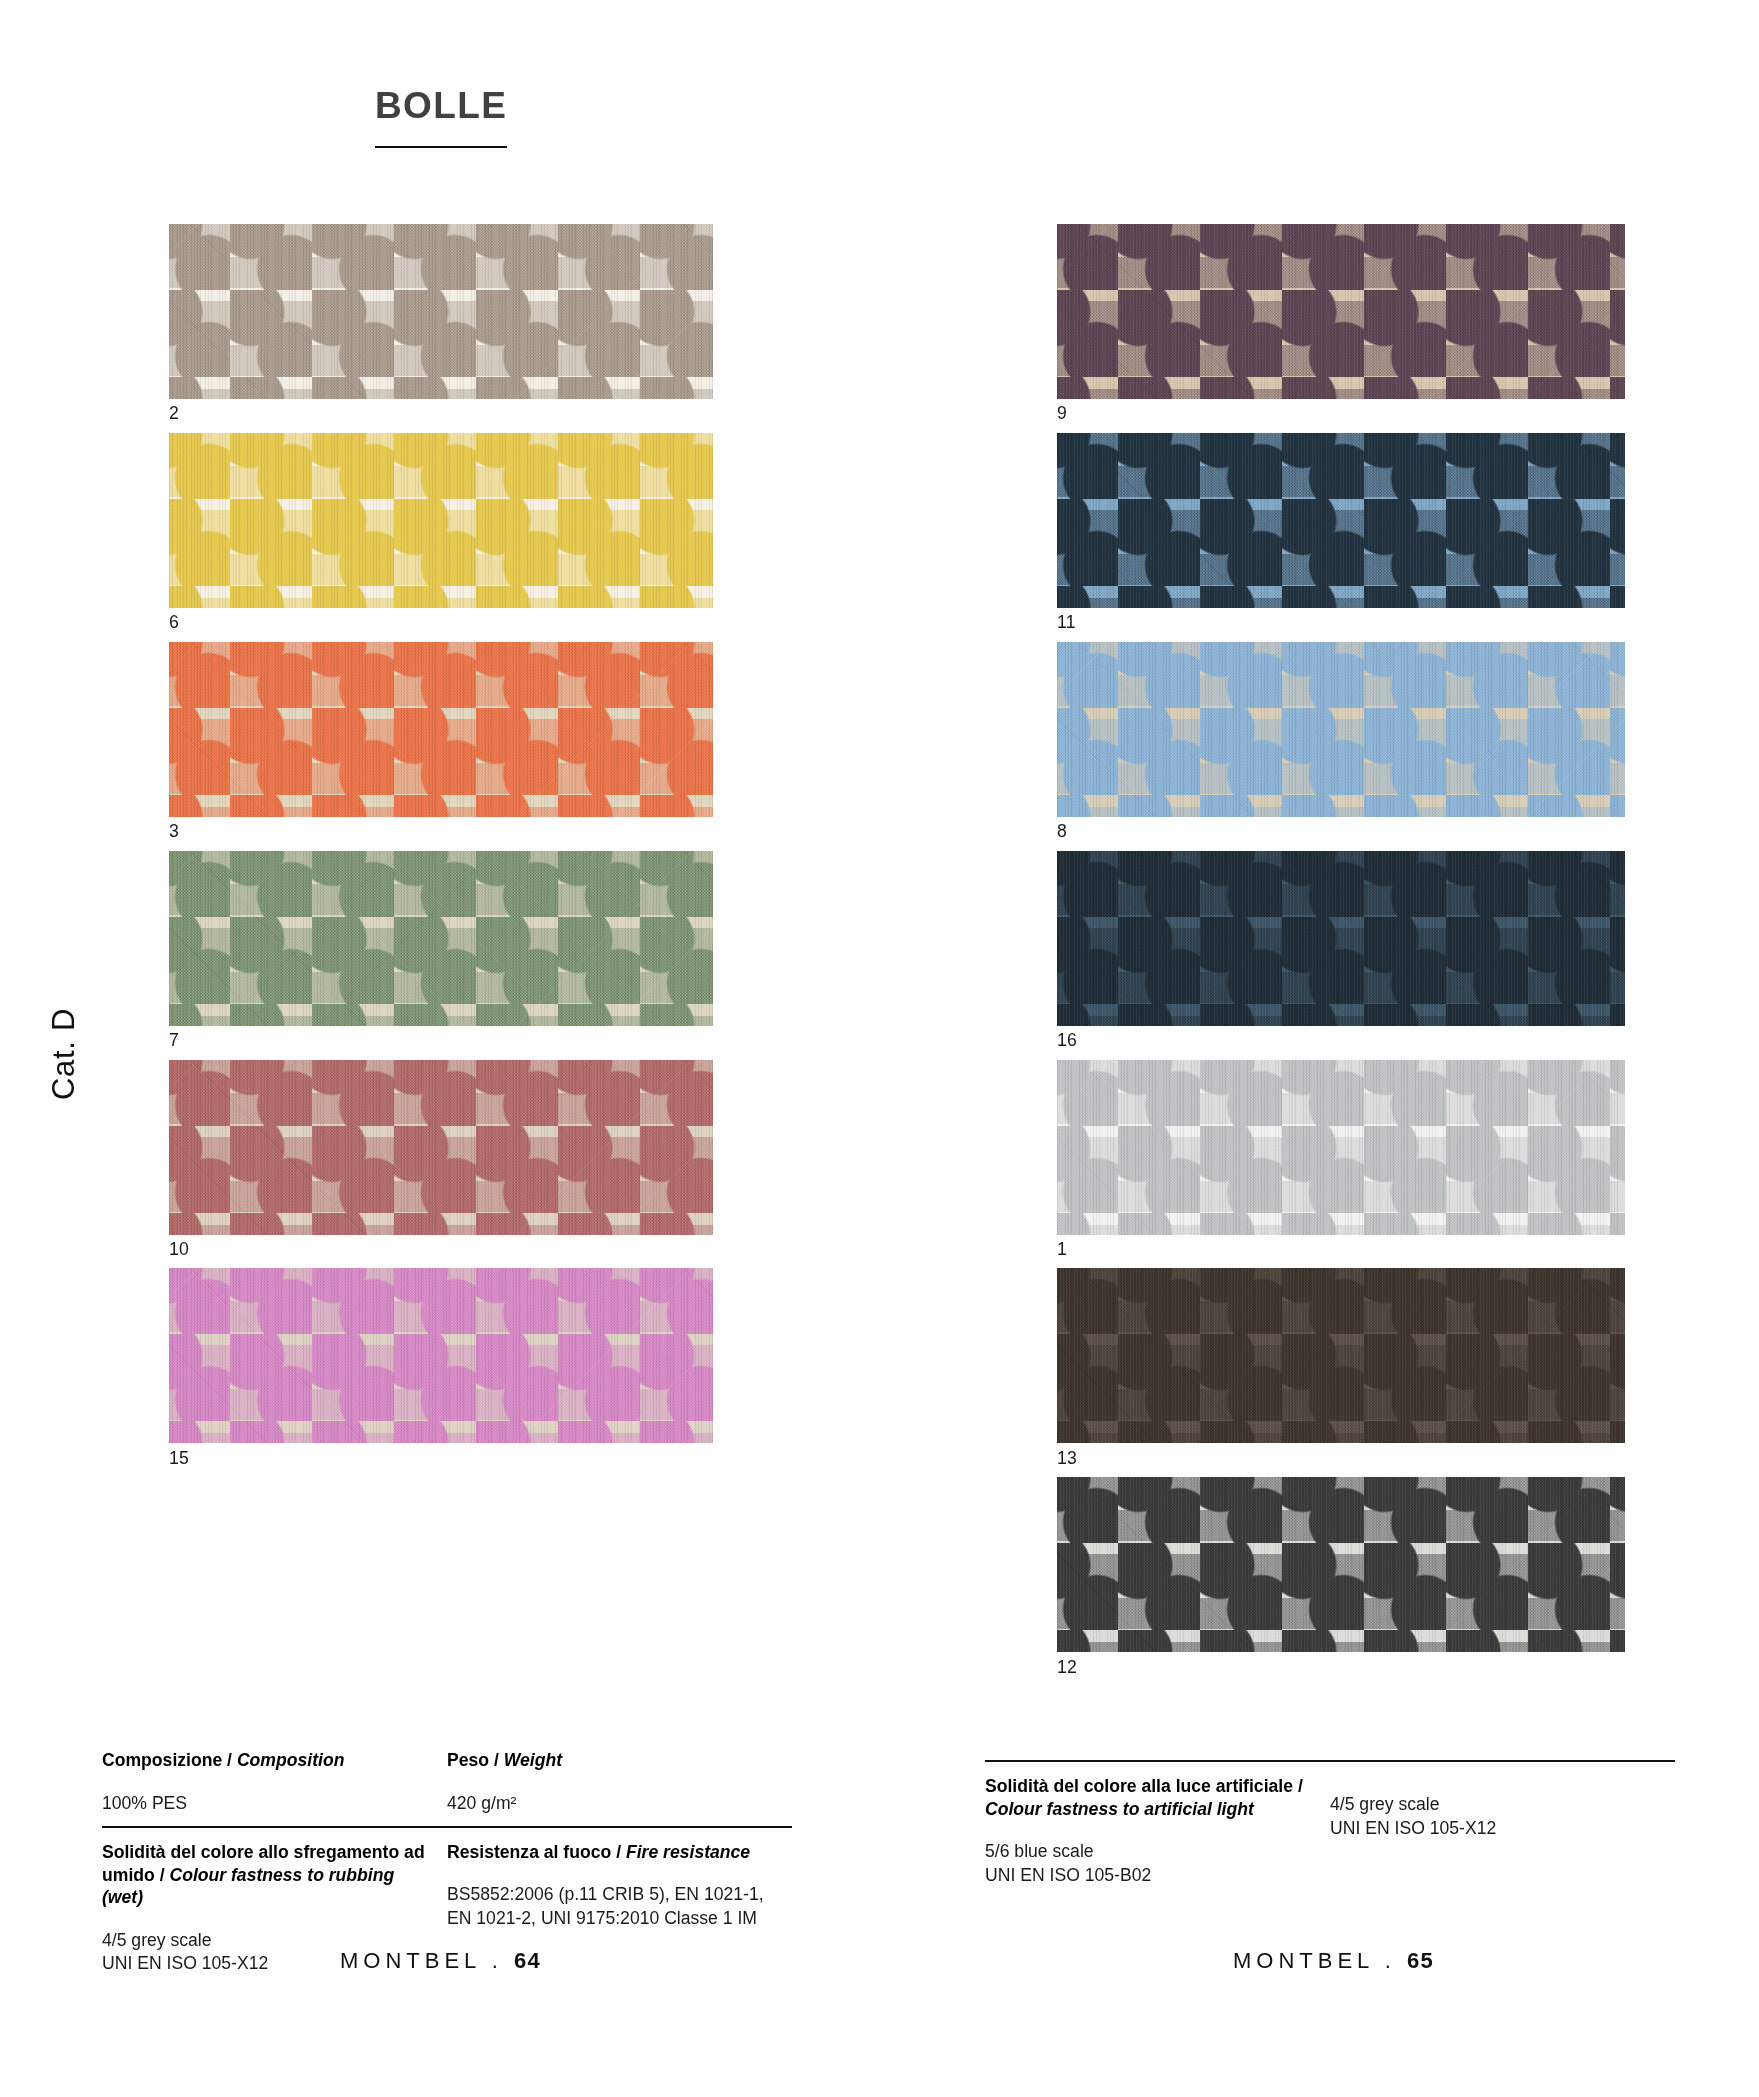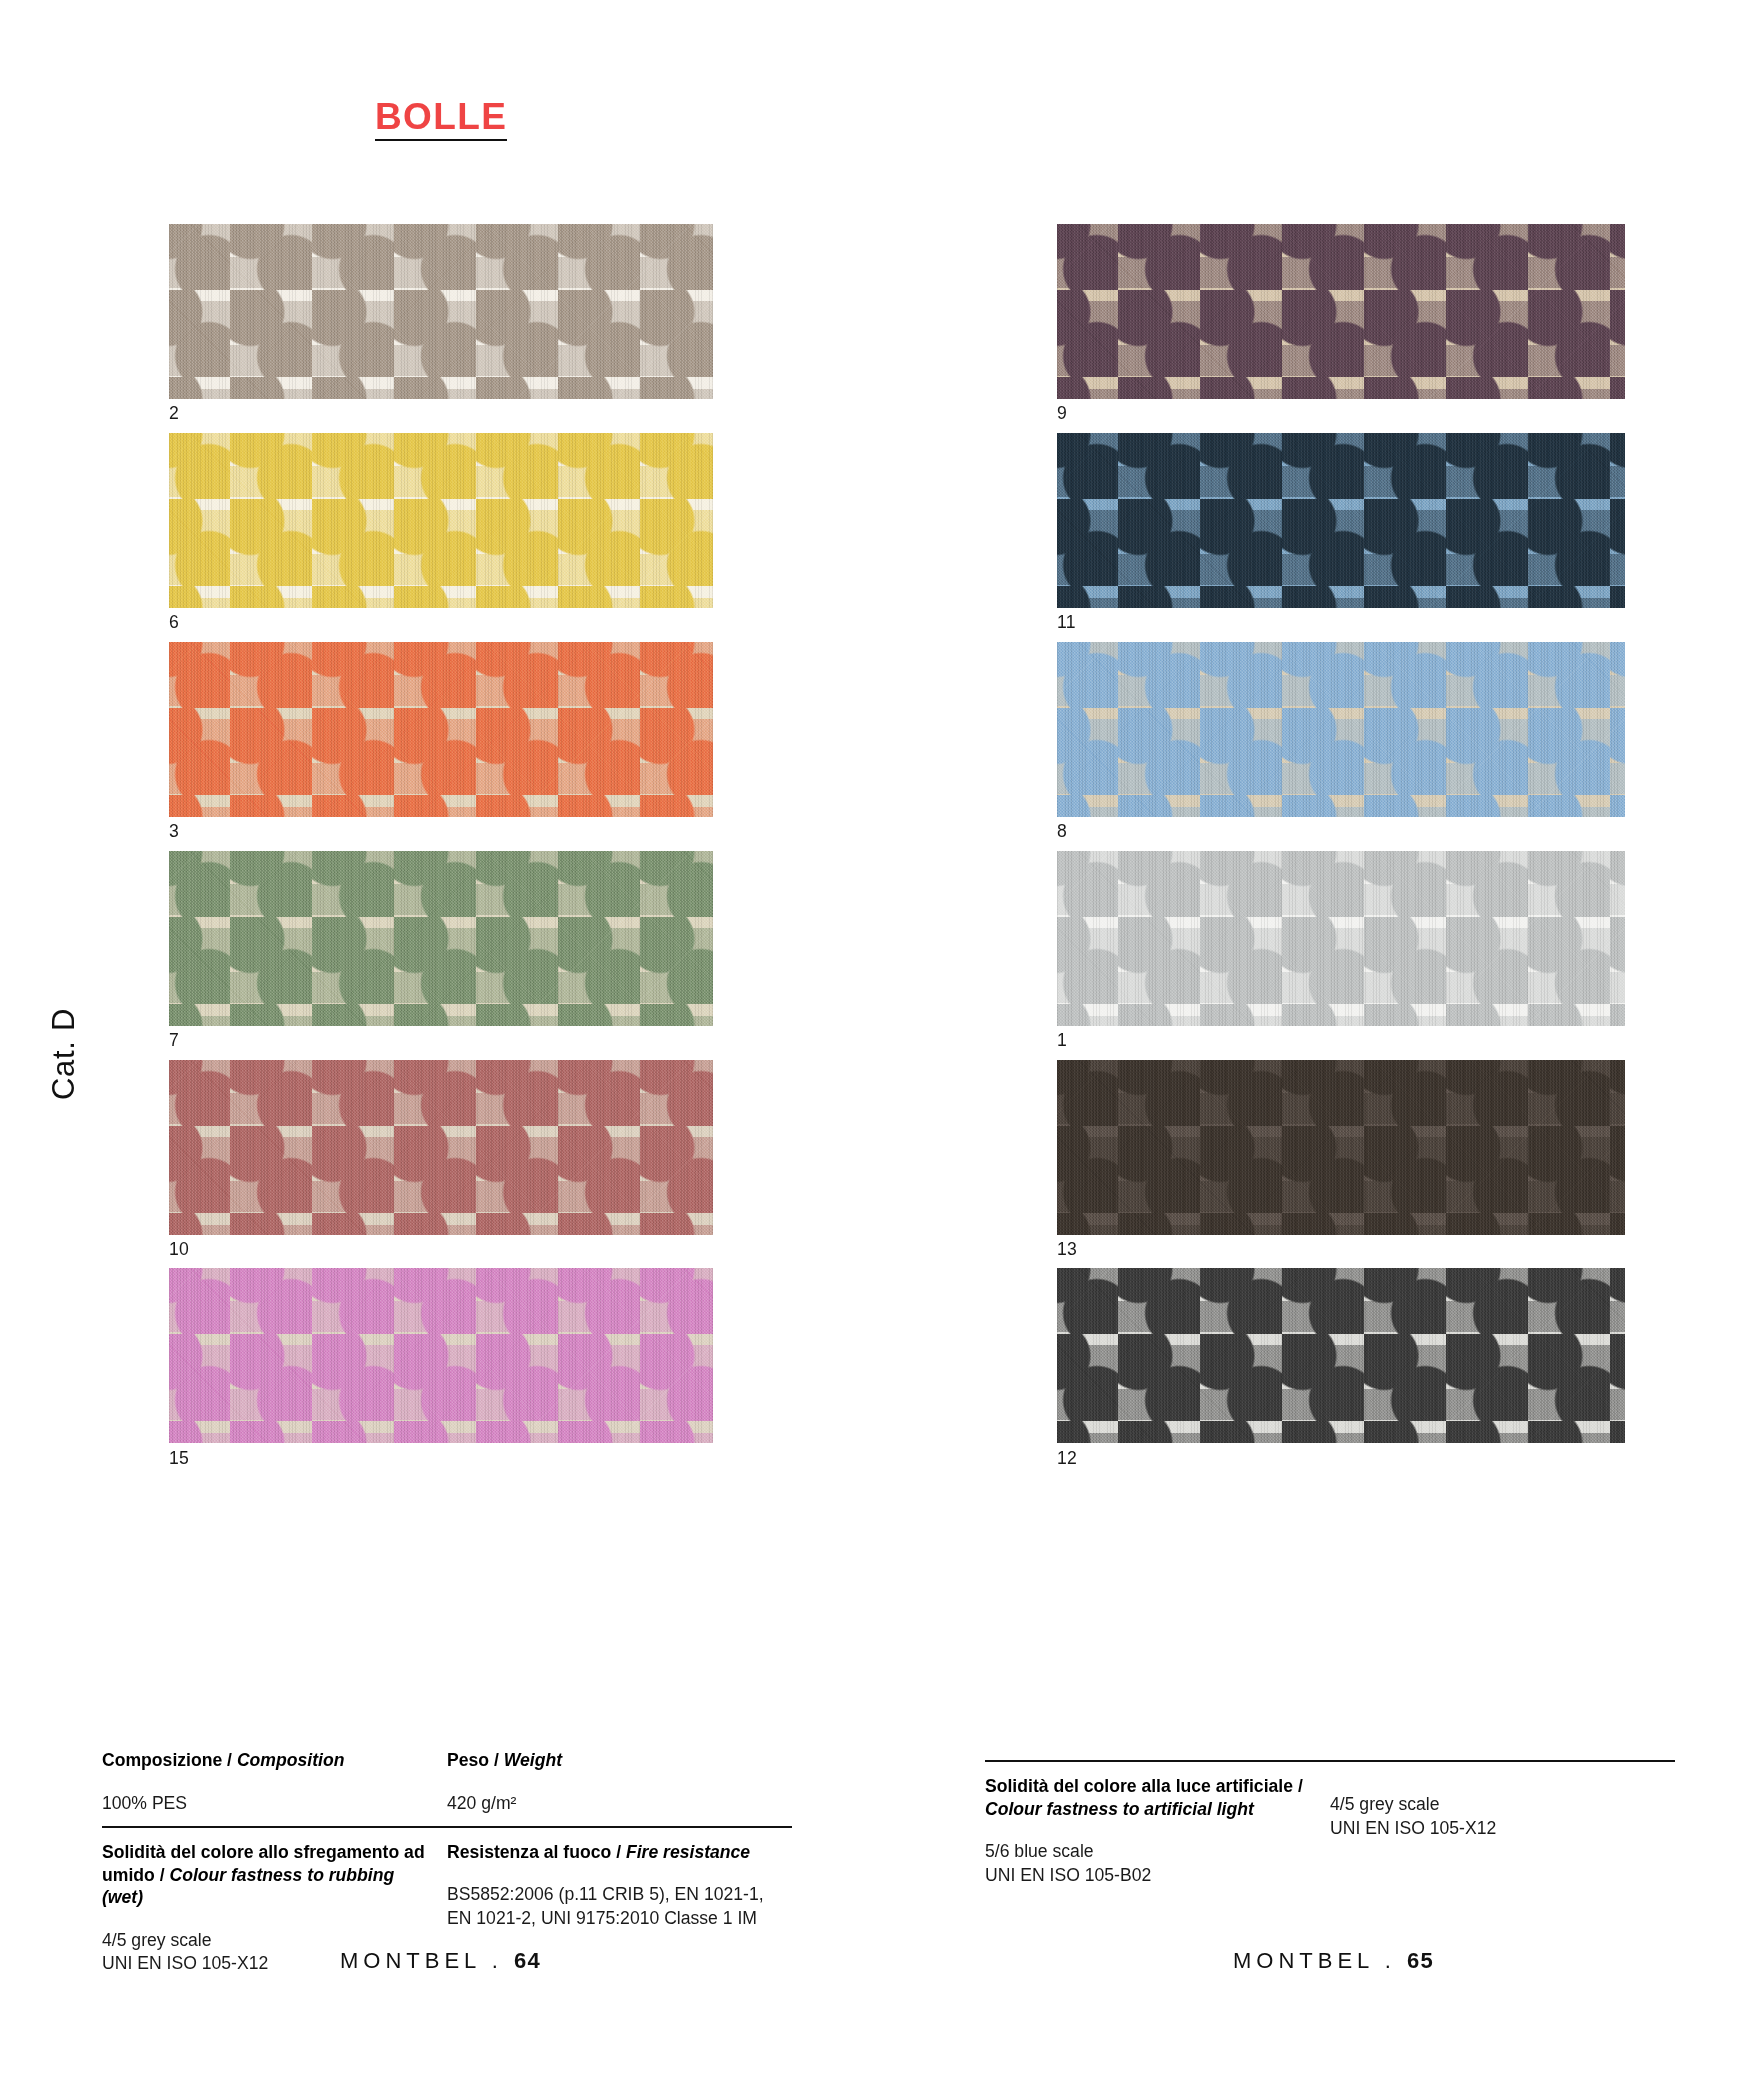--- a/index.html
+++ b/index.html
@@ -16,25 +16,24 @@
   }
 
   
   .page-title {
     position: absolute;
     left: 375px;
     top: 87px;
     font-size: 37px;
     font-weight: 700;
     letter-spacing: 1.4px;
-    color: #ef4444;
-    padding-bottom: 4px;
+    color: #404040;
+    padding-bottom: 22px;
     border-bottom: 2.8px solid #111111;
     line-height: 1;
-    margin-top: 11px;
   }
 
   
   .cat-label {
     position: absolute;
     left: -28px;
     top: 1036px;
     width: 183px;
     text-align: center;
     transform: rotate(-90deg);
@@ -260,20 +259,30 @@
       <div class="swatch" style="background: rgb(111, 151, 189);">
         <div class="weave" style="background: rgb(216, 205, 182);"></div>
         <div class="bolle" style="background-image: radial-gradient(circle at 20.4px 22px, rgb(140, 178, 212) 33px, rgba(0, 0, 0, 0) 35px), radial-gradient(circle at 61px 66px, rgb(140, 178, 212) 33px, rgba(0, 0, 0, 0) 35px); background-size: 82px 87px; background-position: 0px 0px, 0px 0px;"></div>
         <div style="position: absolute; inset: -21px; background-image: repeating-linear-gradient(0deg, rgb(140, 178, 212) 0px, rgb(140, 178, 212) 31px, rgba(0, 0, 0, 0) 31px, rgba(0, 0, 0, 0) 44px); opacity: 0.45;"></div>
         <div class="grain"></div>
         <div class="vgrain"></div>
       </div>
       <div class="swatch-label">8</div>
     </div>
     <div class="swatch-block">
+      <div class="swatch" style="background: rgb(19, 28, 36);">
+        <div class="weave" style="background: rgb(60, 85, 102);"></div>
+        <div class="bolle" style="background-image: radial-gradient(circle at 20.4px 22px, rgb(31, 44, 54) 33px, rgba(0, 0, 0, 0) 35px), radial-gradient(circle at 61px 66px, rgb(31, 44, 54) 33px, rgba(0, 0, 0, 0) 35px); background-size: 82px 87px; background-position: 0px 0px, 0px 0px;"></div>
+        <div style="position: absolute; inset: -21px; background-image: repeating-linear-gradient(0deg, rgb(31, 44, 54) 0px, rgb(31, 44, 54) 31px, rgba(0, 0, 0, 0) 31px, rgba(0, 0, 0, 0) 44px); opacity: 0.45;"></div>
+        <div class="grain"></div>
+        <div class="vgrain"></div>
+      </div>
+      <div class="swatch-label">16</div>
+    </div>
+    <div class="swatch-block">
       <div class="swatch" style="background: rgb(164, 168, 168);">
         <div class="weave" style="background: rgb(242, 242, 240);"></div>
         <div class="bolle" style="background-image: radial-gradient(circle at 20.4px 22px, rgb(191, 194, 194) 33px, rgba(0, 0, 0, 0) 35px), radial-gradient(circle at 61px 66px, rgb(191, 194, 194) 33px, rgba(0, 0, 0, 0) 35px); background-size: 82px 87px; background-position: 0px 0px, 0px 0px;"></div>
         <div style="position: absolute; inset: -21px; background-image: repeating-linear-gradient(0deg, rgb(191, 194, 194) 0px, rgb(191, 194, 194) 31px, rgba(0, 0, 0, 0) 31px, rgba(0, 0, 0, 0) 44px); opacity: 0.45;"></div>
         <div class="grain"></div>
         <div class="vgrain"></div>
       </div>
       <div class="swatch-label">1</div>
     </div>
     <div class="swatch-block">

